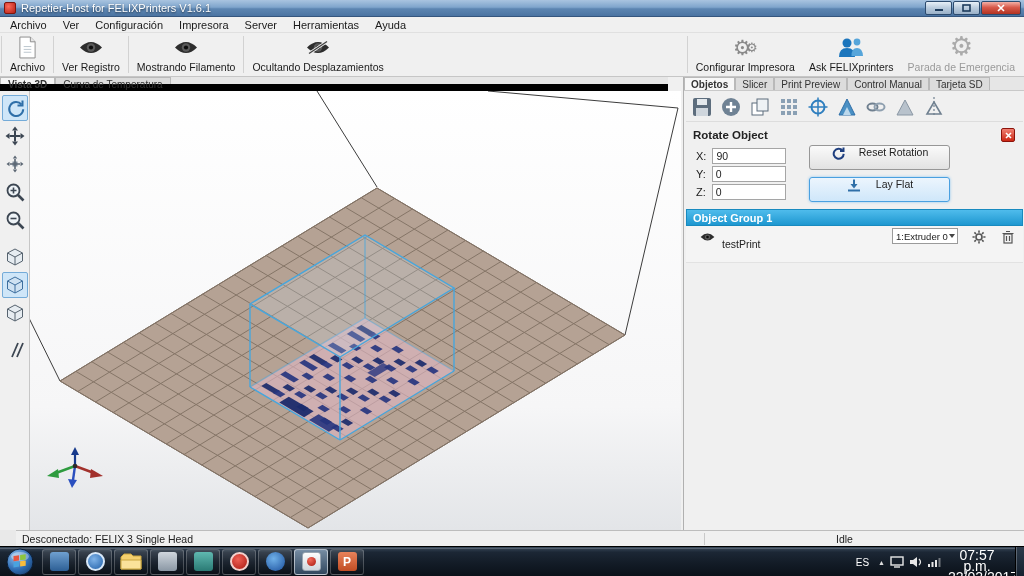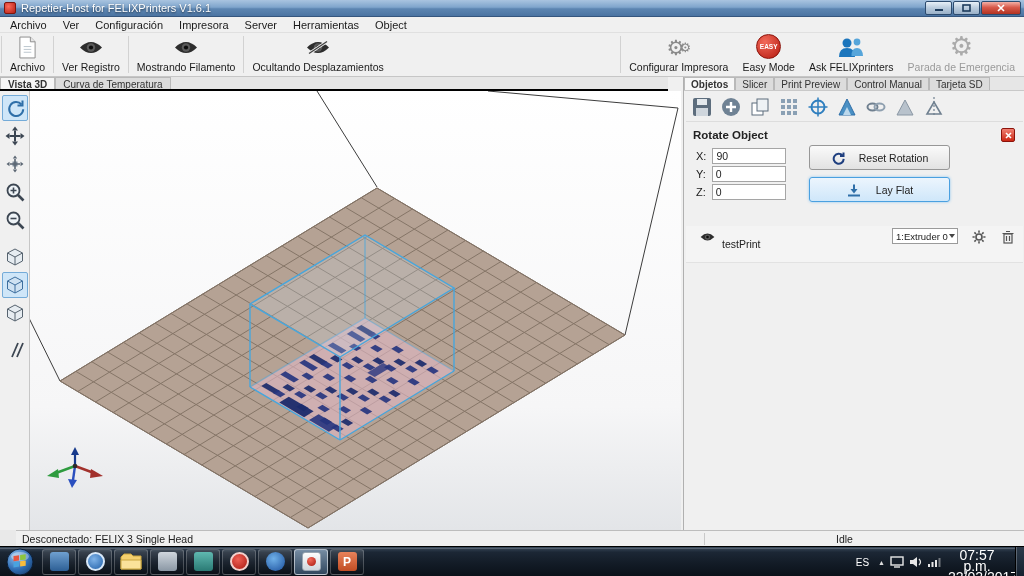--- a/index.html
+++ b/index.html
@@ -36,21 +36,21 @@
   .tbtn.disabled{color:#9a9a9a}
   .easybadge{width:25px;height:25px;border-radius:50%;display:flex;align-items:center;justify-content:center;
     background:radial-gradient(circle at 35% 30%,#f26a5a,#b51a10);color:#fff;font-size:6.5px;font-weight:bold;
     border:1px solid #8c130b}
   .gearchar{font-size:21px;color:#8a8a8a;line-height:1}
   .gearchar.small{font-size:13px;margin-left:-6px;vertical-align:top}
   .gearchar.big{font-size:26px;color:#ababab}
 
   
   .content{position:absolute;left:0;top:77px;width:1024px;height:453px;background:#f0f0f0}
-  .viewtabs{position:absolute;left:0;top:0;width:668px;height:14px;display:flex;border-bottom:2px solid #000000;background:#e6e6e6}
+  .viewtabs{position:absolute;left:0;top:0;width:668px;height:14px;display:flex;border-bottom:7px solid #000000;background:#e6e6e6}
   .vtab{font-size:10px;padding:1px 7px;border:1px solid #b9b9b9;border-bottom:none;background:#dcdcdc;color:#333}
   .vtab.active{background:#f5f5f5;font-weight:bold}
   .toolcol{position:absolute;left:0;top:14px;width:30px;height:439px;background:#f0f0f0;border-right:1px solid #c6c6c6;padding-top:2px}
   .tool{width:26px;height:26px;margin:2px auto 1px;display:flex;align-items:center;justify-content:center;
     border:1px solid transparent;border-radius:2px}
   .tool.sel{background:#cfe6f8;border-color:#74abd8}
   .gap{height:8px}
 
   
   .rpanel{position:absolute;left:683px;top:0;width:341px;height:453px;background:#f0f0f0;border-left:1px solid #b0b0b0}
@@ -58,21 +58,21 @@
   .rtab{font-size:10px;padding:1px 6px;border:1px solid #b9b9b9;border-bottom:none;background:#dcdcdc;color:#333;white-space:nowrap}
   .rtab.active{background:#f7f7f7;font-weight:bold}
   .ricons{position:absolute;left:2px;top:15px;width:337px;height:30px;display:flex;align-items:center;gap:3px;padding-left:3px;border-bottom:1px solid #ddd}
   .ricon{width:26px;height:26px;display:flex;align-items:center;justify-content:center;border-radius:2px}
   .rotatetitle{position:absolute;left:9px;top:52px;font-weight:bold;font-size:11.5px;color:#222}
   .closex{position:absolute;left:317px;top:51px;width:14px;height:14px;border-radius:2px;
     background:linear-gradient(#f08072,#cc2714);border:1px solid #8c130b;display:flex;align-items:center;justify-content:center}
   .fldrow{position:absolute;left:12px;height:17px;display:flex;align-items:center;gap:6px}
   .fldrow input{width:74px;height:16px;border:1px solid #a5a5a5;font-family:"Liberation Sans",sans-serif;
     font-size:10.5px;padding:0 3px;background:#fff;color:#222}
-  .pbtn{position:absolute;left:125px;width:141px;height:25px;display:flex;align-items:center;justify-content:center;gap:14px;
+  .pbtn{position:absolute;left:125px;width:141px;height:25px;display:flex;align-items:flex-start;justify-content:center;gap:14px;
     background:linear-gradient(#fafafa,#e2e2e2);border:1px solid #979797;border-radius:3px;font-size:10.5px;color:#222}
   .pbtn.focus{background:linear-gradient(#ecf5fd,#cfe7fa);border-color:#4aa0e0;box-shadow:0 0 3px #8cc6f0}
   .groupbar{position:absolute;left:2px;top:132px;width:337px;height:17px;
     background:linear-gradient(#4fbcec,#1e97d0);color:#fff;font-weight:bold;font-size:11px;
     display:flex;align-items:center;padding-left:6px;border:1px solid #188abf}
   .objrow{position:absolute;left:2px;top:149px;width:337px;height:37px;background:#f4f4f4;
     display:flex;align-items:center;border-bottom:1px solid #e2e2e2}
   .objname{font-size:10.5px;color:#222;margin-left:6px}
   .extsel{position:absolute;left:206px;top:2px;width:66px;height:16px;background:#fff;border:1px solid #9a9a9a;
     font-size:9.5px;display:flex;align-items:center;justify-content:space-between;padding:0 2px 0 3px;color:#222}
@@ -133,21 +133,21 @@
     </div>
   </div>
 
   <div class="menubar">
     <span class="menuitem">Archivo</span>
     <span class="menuitem">Ver</span>
     <span class="menuitem">Configuración</span>
     <span class="menuitem">Impresora</span>
     <span class="menuitem">Server</span>
     <span class="menuitem">Herramientas</span>
-    <span class="menuitem">Object</span>
+    <span class="menuitem">Ayuda</span>
   </div>
 
   <div class="toolbar">
     <div class="tsep"></div>
     <div class="tbtn">
       <span class="ic">
         <svg width="19" height="23" viewBox="0 0 20 24">
             <path d="M2 1h11l5 5v17H2z" fill="#fff" stroke="#8a8a8a"></path>
             <path d="M13 1v5h5" fill="#e6e6e6" stroke="#8a8a8a"></path>
             <path d="M6 11h8M6 14h8M6 17h8" stroke="#b9c4cc"></path>
@@ -192,26 +192,20 @@
     </div>
 
     <div class="tright">
       <div class="tsep"></div>
       <div class="tbtn">
         <span class="ic">
             <span class="gearchar">⚙</span>
             <span class="gearchar small">⚙</span>
           </span>
         <span>Configurar Impresora</span>
-      </div>
-      <div class="tbtn">
-        <span class="ic">
-            <span class="easybadge">EASY</span>
-          </span>
-        <span>Easy Mode</span>
       </div>
       <div class="tbtn">
         <span class="ic">
           <svg width="26" height="24" viewBox="0 0 26 24">
               <circle cx="9" cy="8" r="4.5" fill="#1b75bc"></circle>
               <path d="M1 22q0-9 8-9t8 9z" fill="#1b75bc"></path>
               <circle cx="19" cy="7" r="3.4" fill="#56a5da"></circle>
               <path d="M13.5 21q0-8 5.5-8t6 8z" fill="#56a5da"></path>
             </svg>
         </span>
@@ -535,20 +529,21 @@
       </div>
       <div class="pbtn focus" style="top:100px">
         <svg width="16" height="14">
             <path d="M2 12.5h12" stroke="#2f6fa8" stroke-width="2"></path>
             <path d="M8 1.5v4.5" stroke="#2f6fa8" stroke-width="2"></path>
             <path d="M8 10.5 4.5 6h7z" fill="#2f6fa8"></path>
           </svg>
         <span>Lay Flat</span>
       </div>
 
+      <div class="groupbar">Object Group 1</div>
       <div class="objrow">
         <span class="rowic" style="left:14px;top:6px">
           <svg width="15" height="10" viewBox="0 0 24 14">
               <path d="M1 7Q12 -4 23 7 12 18 1 7Z" fill="#2d2d2d"></path>
               <circle cx="12" cy="7" r="4.2" fill="#5a5a5a"></circle>
               <circle cx="12" cy="7" r="2.1" fill="#0d0d0d"></circle>
             </svg>
         </span>
         <span class="objname" style="margin-left:36px">testPrint</span>
         <div class="extsel">

